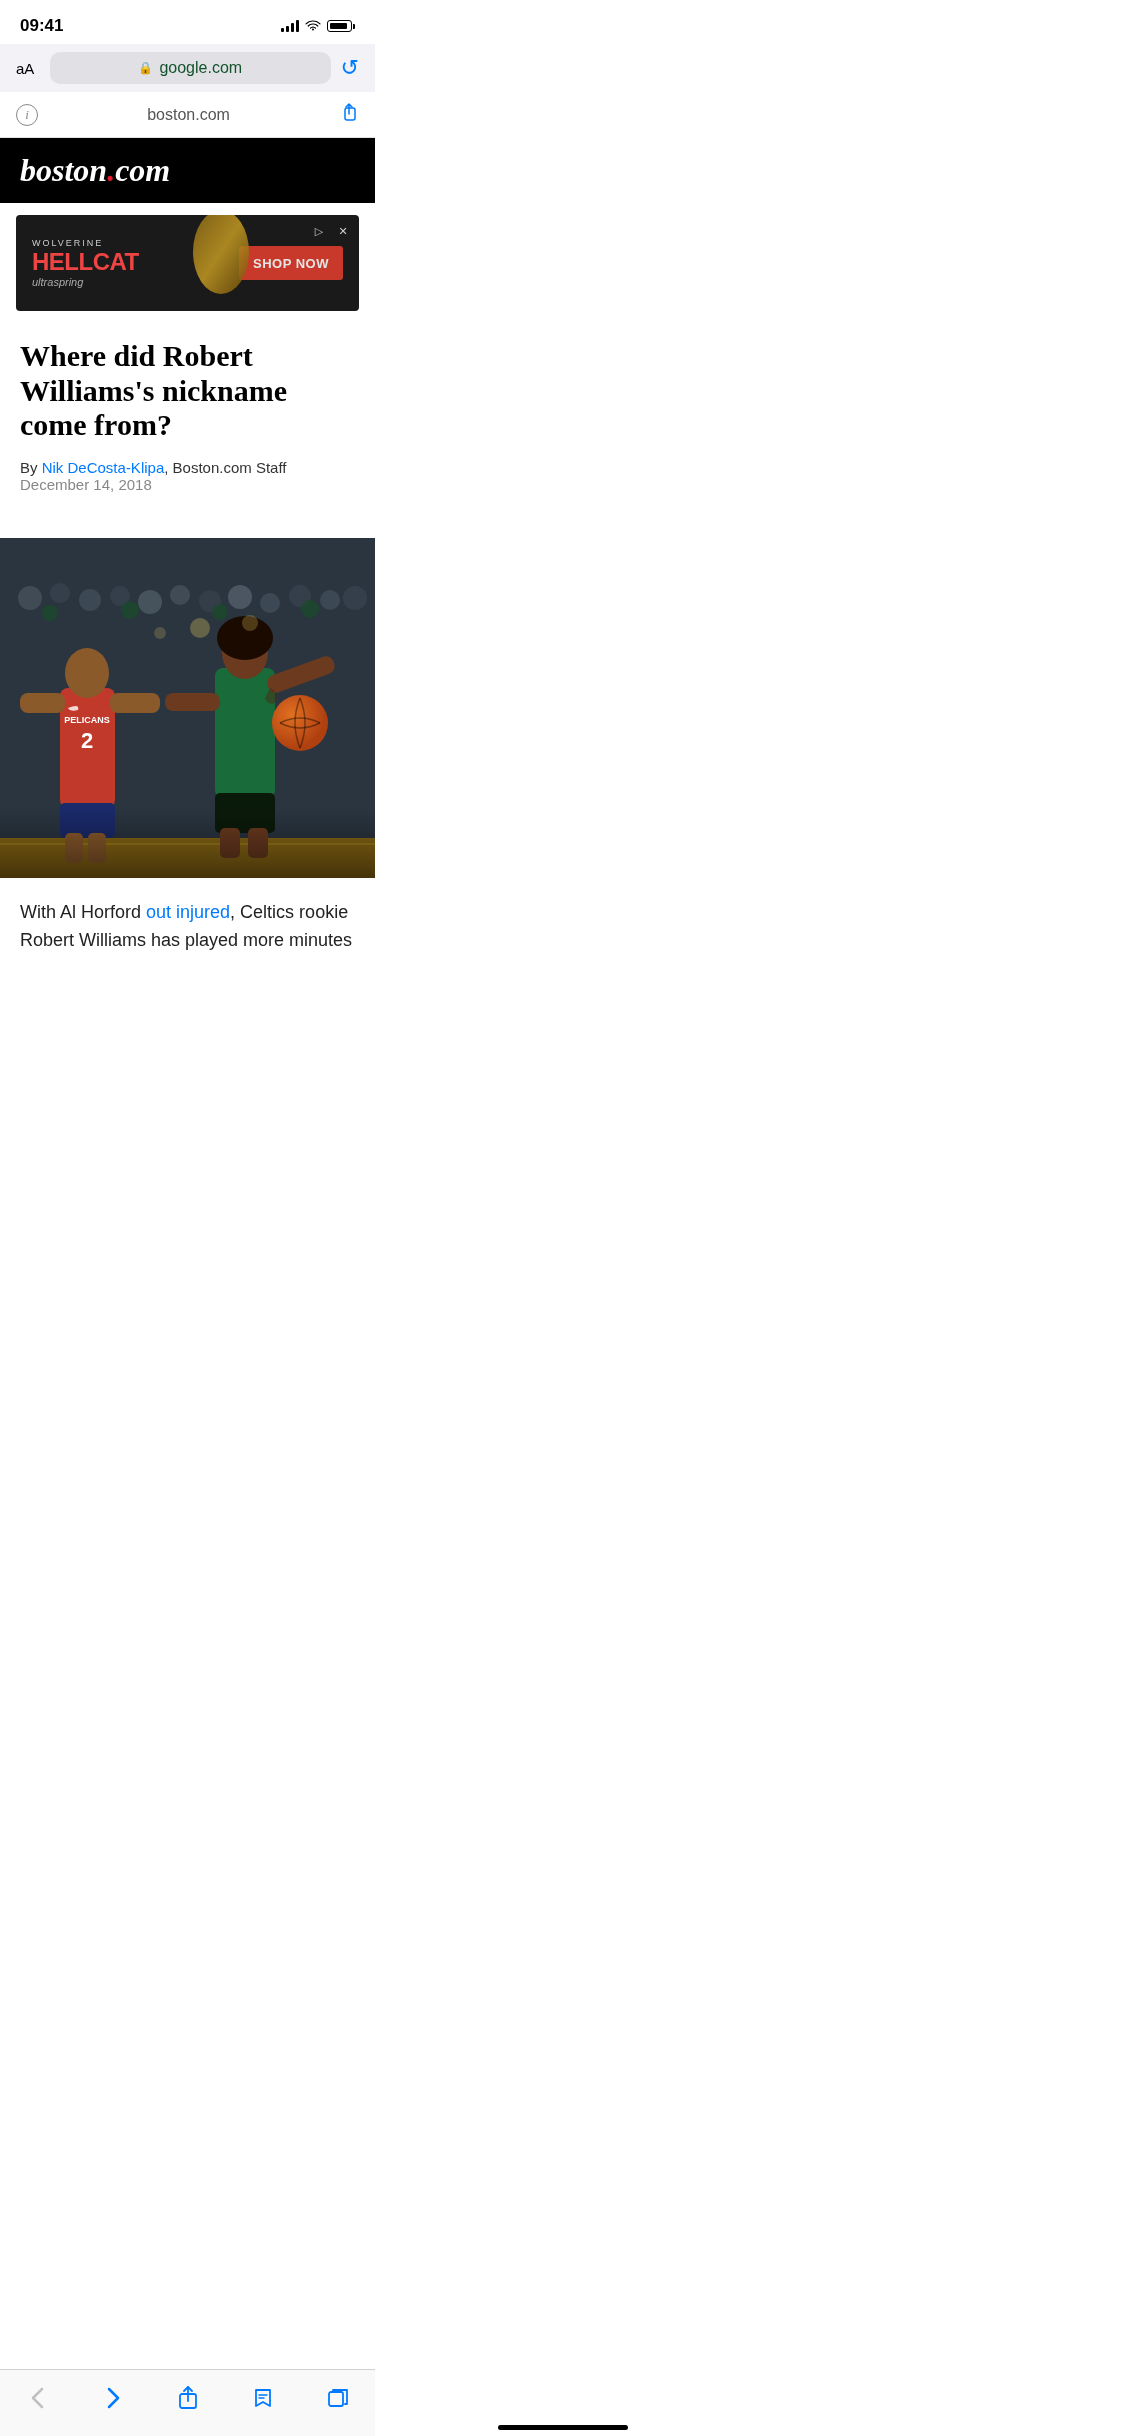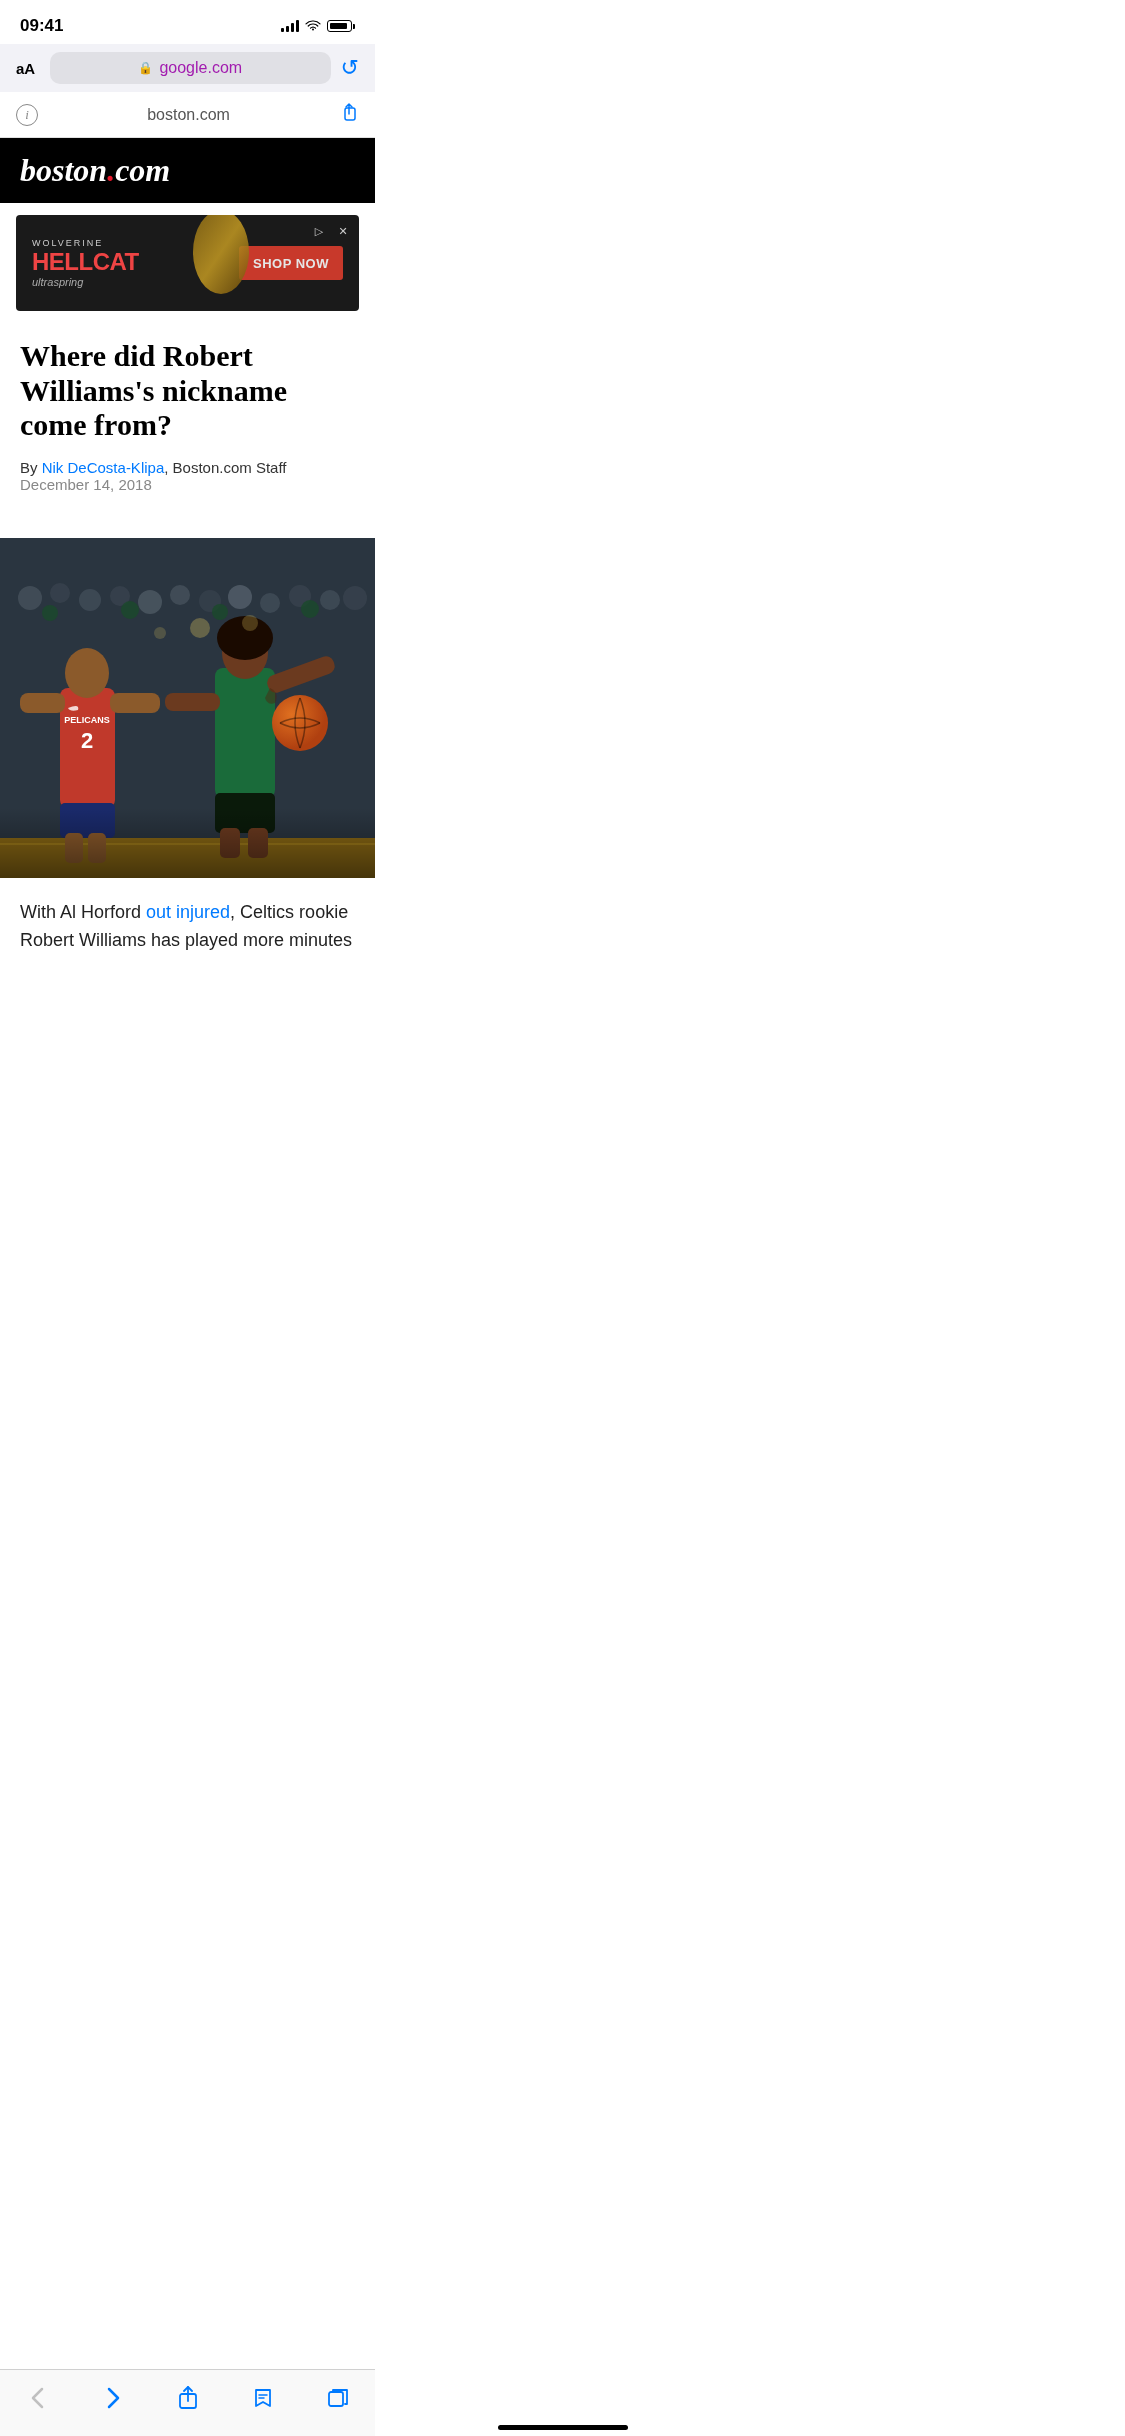--- a/index.html
+++ b/index.html
@@ -77,40 +77,40 @@
     .url-bar-container {
       background: #f2f2f7;
       padding: 8px 16px;
       display: flex;
       align-items: center;
       gap: 10px;
     }
     .url-bar-left {
       font-size: 15px;
       color: #000;
-      font-weight: 700;
+      font-weight: 400;
       min-width: 24px;
     }
     .url-bar {
       flex: 1;
       background: #e0e0e5;
       border-radius: 10px;
       padding: 7px 14px;
       display: flex;
       align-items: center;
       justify-content: center;
       gap: 6px;
     }
     .lock-icon {
       font-size: 12px;
       color: #555;
     }
     .url-text {
       font-size: 16px;
-      color: #a21caf;
+      color: #14532d;
     }
     .url-bar-right {
       font-size: 22px;
       color: #007aff;
       font-weight: 300;
     }
 
     
     .secondary-nav {
       background: #fff;

